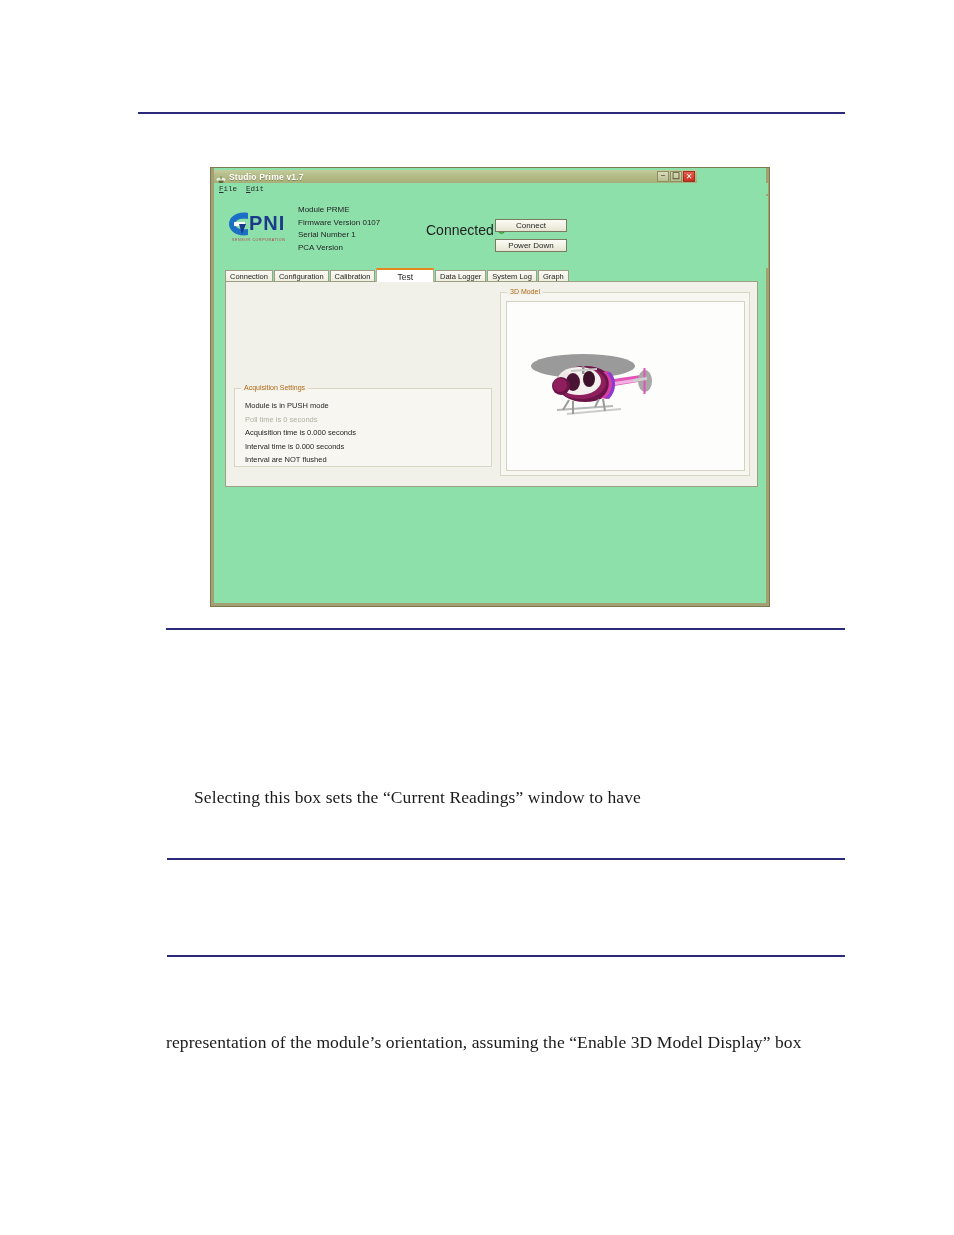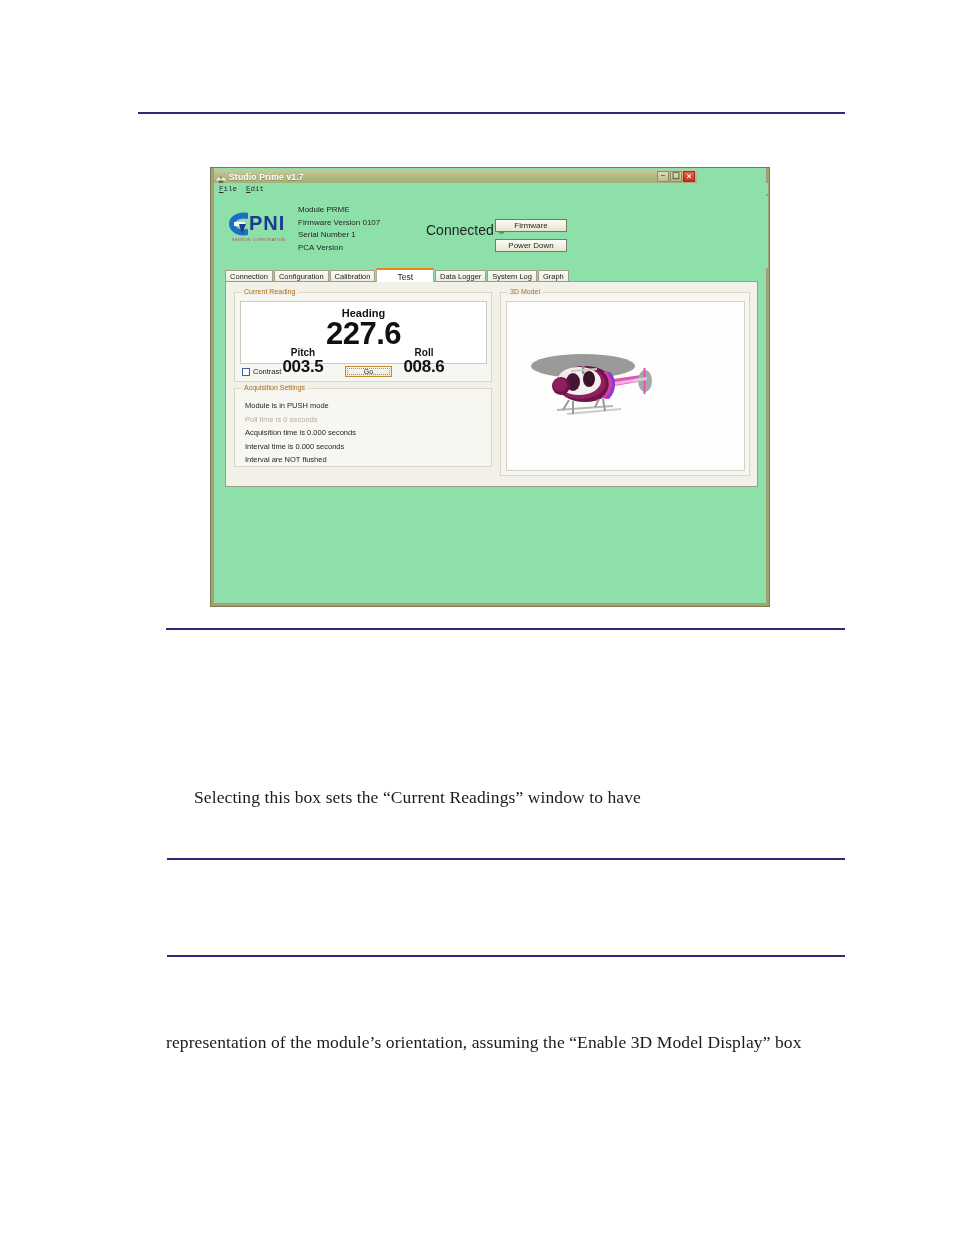--- a/index.html
+++ b/index.html
@@ -462,59 +462,37 @@
       <div>Firmware Version 0107</div>
       <div>Serial Number 1</div>
       <div>PCA Version</div>
     </div>
 
     <div id="conn-block">
       <div id="conn-row">
         <span id="conn-label">Connected</span>
         <span id="conn-led"></span>
       </div>
-      <div class="xp-button" id="btn-connect">Firmware</div>
+      <div class="xp-button" id="btn-connect">Connect</div>
       <div class="xp-button" id="btn-powerdown">Power Down</div>
     </div>
   </div>
 
   <div id="tabstrip">
     <div class="tab">Connection</div>
     <div class="tab">Configuration</div>
     <div class="tab">Calibration</div>
     <div class="tab selected">Test</div>
     <div class="tab">Data Logger</div>
     <div class="tab">System Log</div>
     <div class="tab">Graph</div>
   </div>
 
   <div id="tab-panel">
 
-    <div class="groupbox" id="gb-current">
-      <div class="group-legend">Current Reading</div>
-
-      <div id="reading-display">
-        <div id="heading-label">Heading</div>
-        <div id="heading-value">227.6</div>
-        <div class="sub-reading" id="pitch-block">
-          <div class="sub-label">Pitch</div>
-          <div class="sub-value">003.5</div>
-        </div>
-        <div class="sub-reading" id="roll-block">
-          <div class="sub-label">Roll</div>
-          <div class="sub-value">008.6</div>
-        </div>
-      </div>
-
-      <div id="contrast-row">
-        <span id="contrast-box"></span>
-        <span id="contrast-label">Contrast</span>
-      </div>
-      <div id="btn-go">Go</div>
-    </div>
 
     <div class="groupbox" id="gb-acq">
       <div class="group-legend">Acquisition Settings</div>
       <div id="acq-list">
         <div>Module is in PUSH mode</div>
         <div class="disabled">Poll time is 0 seconds</div>
         <div>Acquisition time is 0.000 seconds</div>
         <div>Interval time is 0.000 seconds</div>
         <div>Interval are NOT flushed</div>
       </div>

